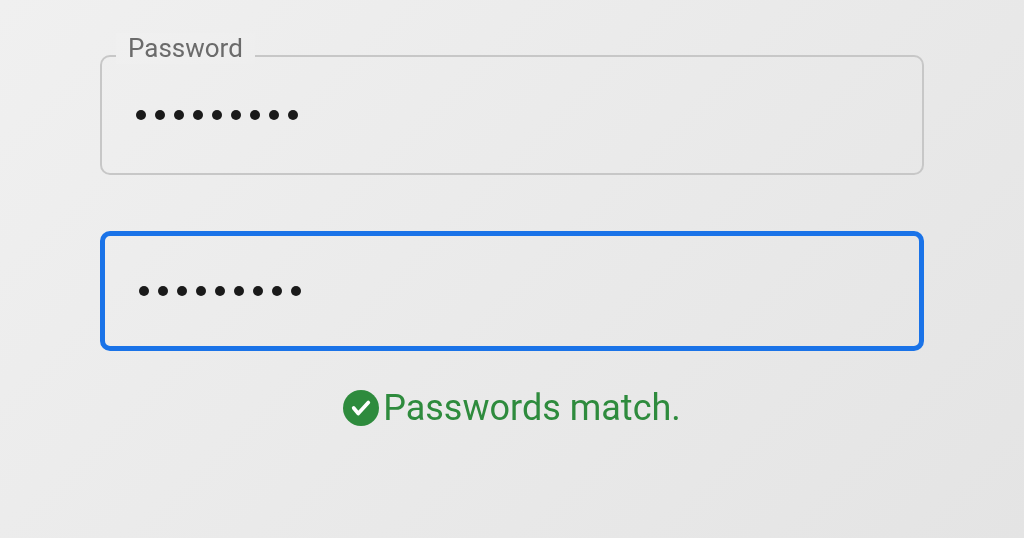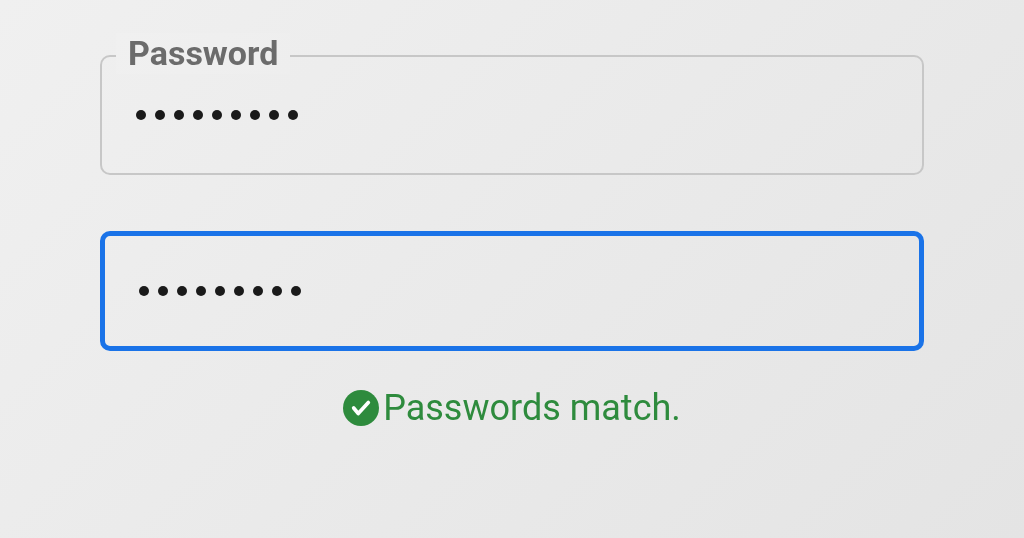--- a/index.html
+++ b/index.html
@@ -21,22 +21,22 @@
       margin-bottom: 56px;
     }
     .field-group.last {
       margin-bottom: 36px;
     }
     .field-label {
       position: absolute;
       top: -22px;
       left: 16px;
       padding: 0 12px;
-      font-size: 34px;
-      font-weight: 700;
+      font-size: 26px;
+      font-weight: 400;
       background: linear-gradient(135deg, #f0f0f0 0%, #eeeeee 100%);
       line-height: 1.2;
     }
     .field-label.inactive {
       color: #6b6b6b;
     }
     .field-label.active {
       color: #1a73e8;
     }
     .field-box {

